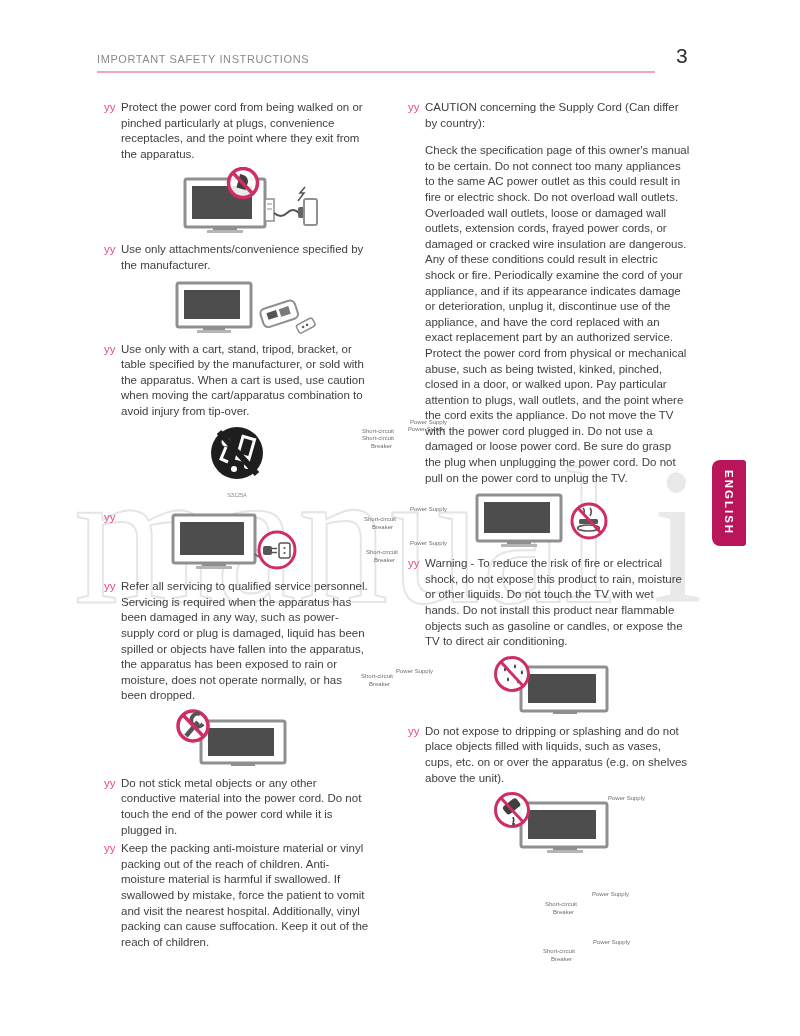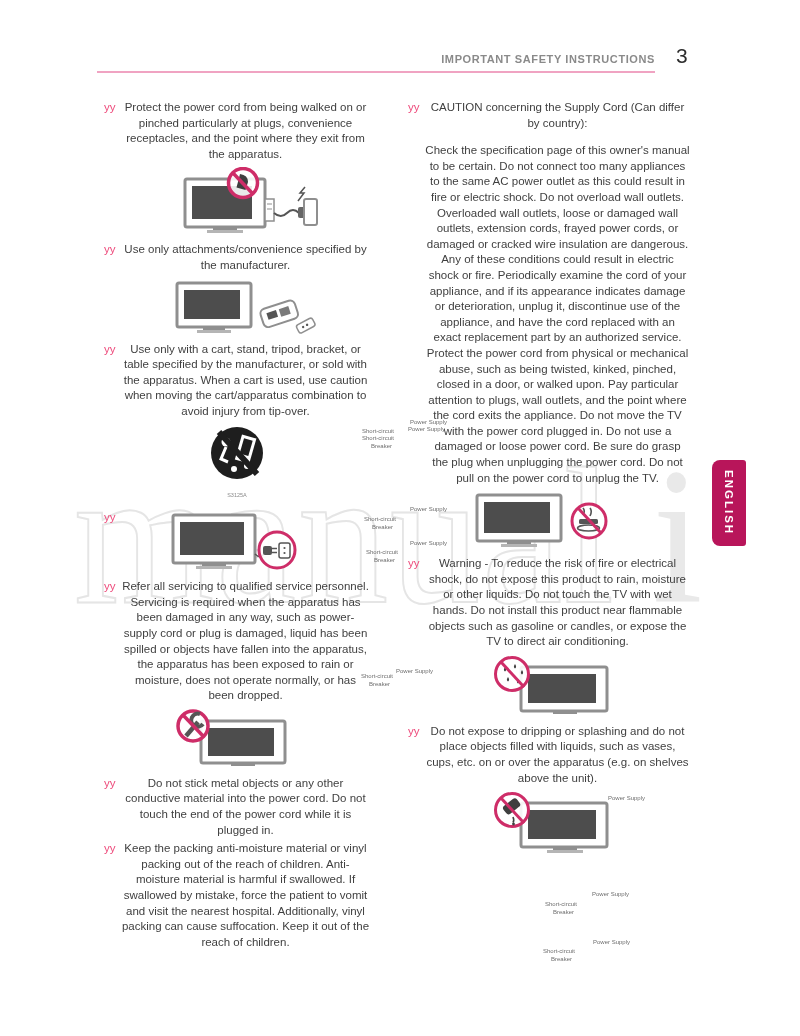--- a/index.html
+++ b/index.html
@@ -2,22 +2,22 @@
 <html><head>
 <meta charset="utf-8">
 <style>
   html,body{margin:0;padding:0;}
   .page{
     position:relative; width:800px; height:1036px; background:#ffffff;
     font-family:"Liberation Sans", sans-serif; color:#3f3f3f; overflow:hidden;
   }
   
   .hdr-title{
-    position:absolute; left:97px; top:53px; width:558px; text-align:right;
-    font-size:11px; letter-spacing:.6px; color:#8a8a8a; z-index:2;font-weight:bold;
+    position:absolute; left:97px; top:53px; width:558px; 
+    font-size:11px; letter-spacing:.6px; color:#8a8a8a; z-index:2;
   }
   .hdr-page{
     position:absolute; left:676px; top:44px; font-size:21px; color:#2d2d2d; z-index:2;
   }
   .hdr-rule{
     position:absolute; left:97px; top:71px; width:558px; height:2px;
     background:#f0a3c2; z-index:2;
   }
   
   .watermark{
@@ -31,21 +31,21 @@
   .lang-tab{
     position:absolute; left:712px; top:460px; width:34px; height:86px;
     background:#b8155a; border-radius:8px 3px 3px 8px; z-index:3;
     display:flex; align-items:center; justify-content:center;
   }
   .lang-tab span{
     writing-mode:vertical-rl; color:#fff; font-size:11.5px; font-weight:600;
     letter-spacing:2px;
   }
   
-  .col{ position:absolute; top:100px; z-index:1; font-size:11.5px; line-height:15.6px;text-align:center; }
+  .col{ position:absolute; top:100px; z-index:1; font-size:11.5px; line-height:15.6px; }
   .col-left{ left:104px; width:266px; }
   .col-right{ left:408px; width:282px; }
   .item{ position:relative; padding-left:17px; margin:0 0 3px 0; }
   .bullet{ position:absolute; left:0; top:0; color:#ee4d7d; }
   .item .body{ margin-top:12px; }
   
   .figure{ display:flex; flex-direction:column; align-items:center; margin:5px 0 7px; }
   .figure .caption{ font-size:5.5px; color:#8a8a8a; margin-top:1px; }
   
   .artifact{

